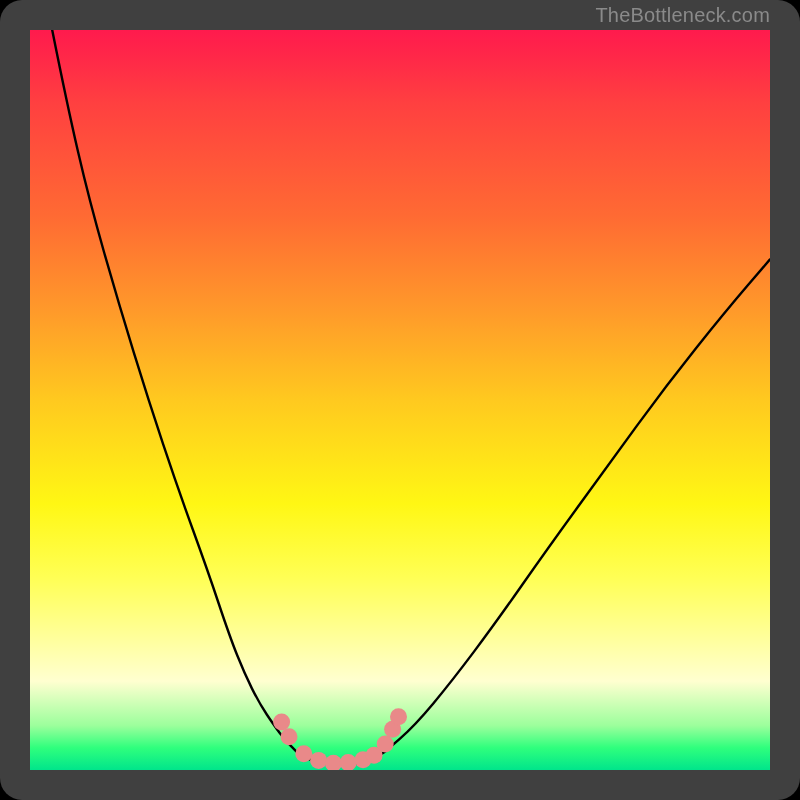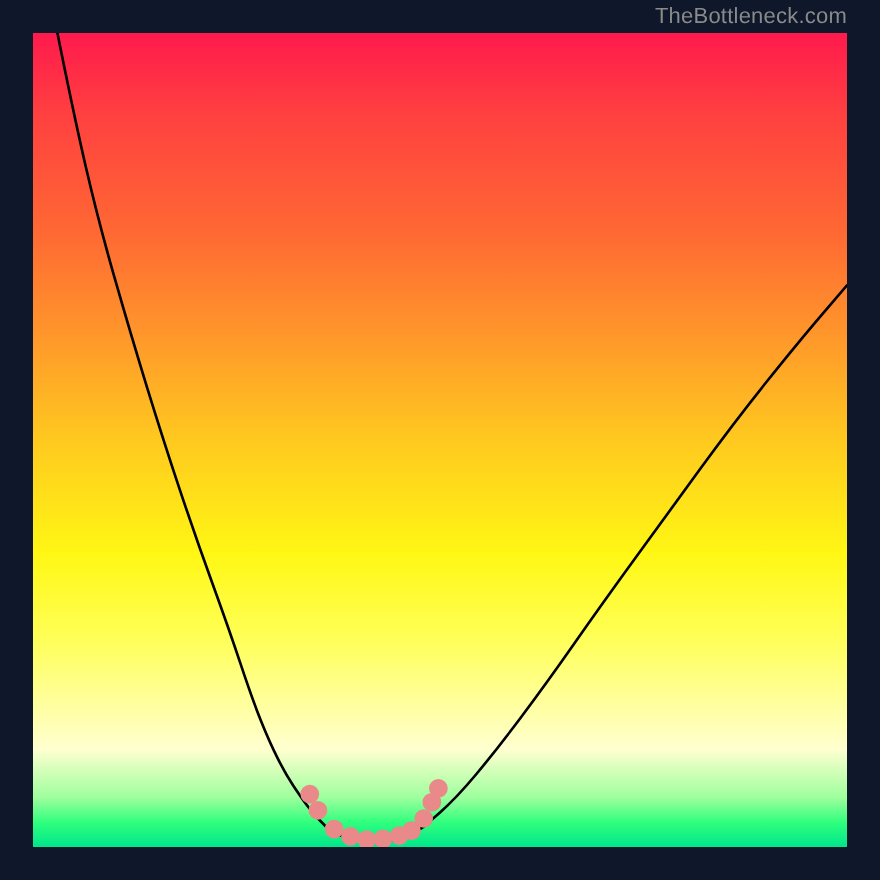--- a/index.html
+++ b/index.html
@@ -1,21 +1,22 @@
 <!DOCTYPE html>
 <html><head>
 <meta charset="utf-8">
 <style>
   * { margin: 0; padding: 0; box-sizing: border-box; }
   html, body { width: 800px; height: 800px; overflow: hidden; background: #000; }
   .outer {
     width: 800px;
     height: 800px;
-    background: #0f172a;
+    background: #404040;
     position: relative;
+    border-radius: 22px;
   }
   .plot-area {
     position: absolute;
     left: 30px;
     top: 30px;
     width: 740px;
     height: 740px;
     background: linear-gradient(to bottom,
       #ff1a4d 0%,
       #ff4040 10%,

